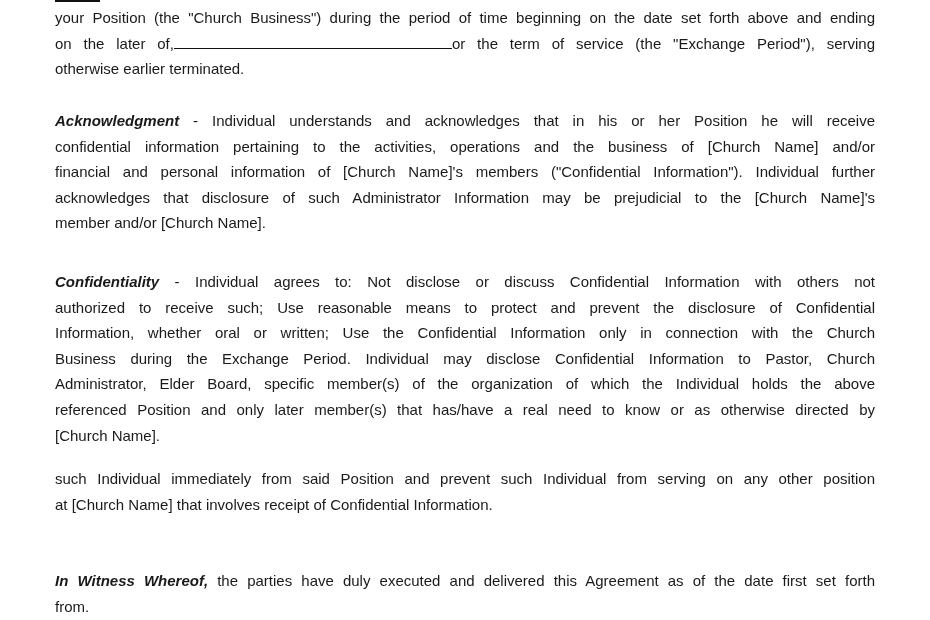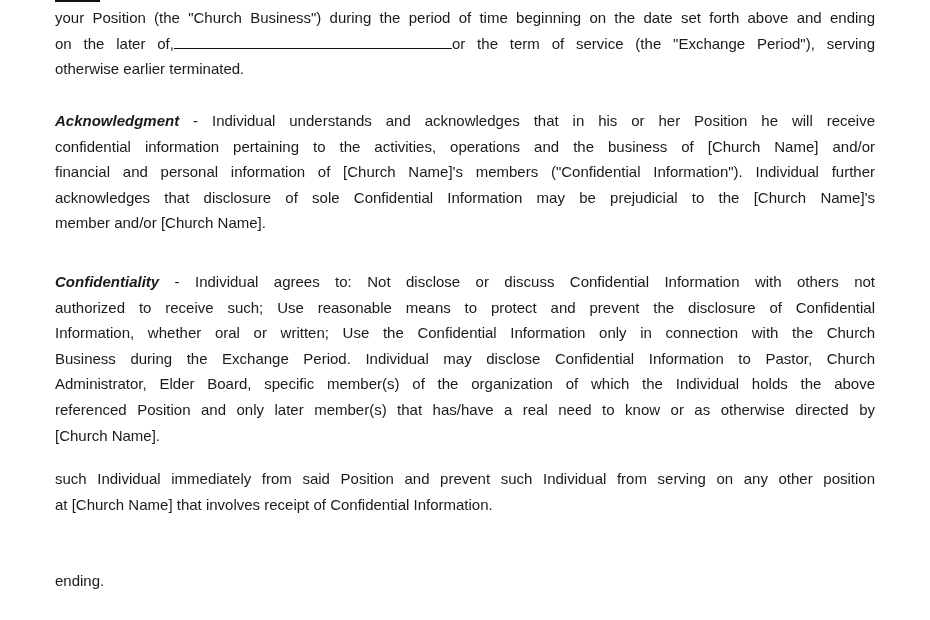--- a/index.html
+++ b/index.html
@@ -26,35 +26,36 @@
   <div class="text" style="top:5px;">
     <span class="line just">your Position (the "Church Business") during the period of time beginning on the date set forth above and ending</span>
     <span class="line just"><span>on the later of,</span><span class="blank"></span><span>or the term of service (the "Exchange Period"), serving</span></span>
     <span class="line">otherwise earlier terminated.</span>
   </div>
 
   <div class="text" style="top:108px;">
     <span class="line just"><span class="heading">Acknowledgment </span><span> - Individual understands and acknowledges that in his or her Position he will receive</span></span>
     <span class="line just">confidential information pertaining to the activities, operations and the business of [Church Name] and/or</span>
     <span class="line just">financial and personal information of [Church Name]'s members ("Confidential Information"). Individual further</span>
-    <span class="line just">acknowledges that disclosure of sole Confidential Information may be prejudicial to the [Church Name]'s</span>
+    <span class="line just">acknowledges that disclosure of such Administrator Information may be prejudicial to the [Church Name]'s</span>
     <span class="line">member and/or [Church Name].</span>
   </div>
 
   <div class="text" style="top:269px;">
     <span class="line just"><span class="heading">Confidentiality </span><span> - Individual agrees to: Not disclose or discuss Confidential Information with others not</span></span>
     <span class="line just">authorized to receive such; Use reasonable means to protect and prevent the disclosure of Confidential</span>
     <span class="line just">Information, whether oral or written; Use the Confidential Information only in connection with the Church</span>
     <span class="line just">Business during the Exchange Period. Individual may disclose Confidential Information to Pastor, Church</span>
     <span class="line just">Administrator, Elder Board, specific member(s) of the organization of which the Individual holds the above</span>
     <span class="line just">referenced Position and only later member(s) that has/have a real need to know or as otherwise directed by</span>
     <span class="line">[Church Name].</span>
   </div>
 
   <div class="text" style="top:466px;">
     <span class="line just">such Individual immediately from said Position and prevent such Individual from serving on any other position</span>
     <span class="line">at [Church Name] that involves receipt of Confidential Information.</span>
   </div>
 
   <div class="text" style="top:568px;">
-    <span class="line">ending.</span>
+    <span class="line just"><span class="bi">In Witness Whereof,</span><span> the parties have duly executed and delivered this Agreement as of the date first set forth</span></span>
+    <span class="line">from.</span>
   </div>
 </div>
 
 </body></html>

